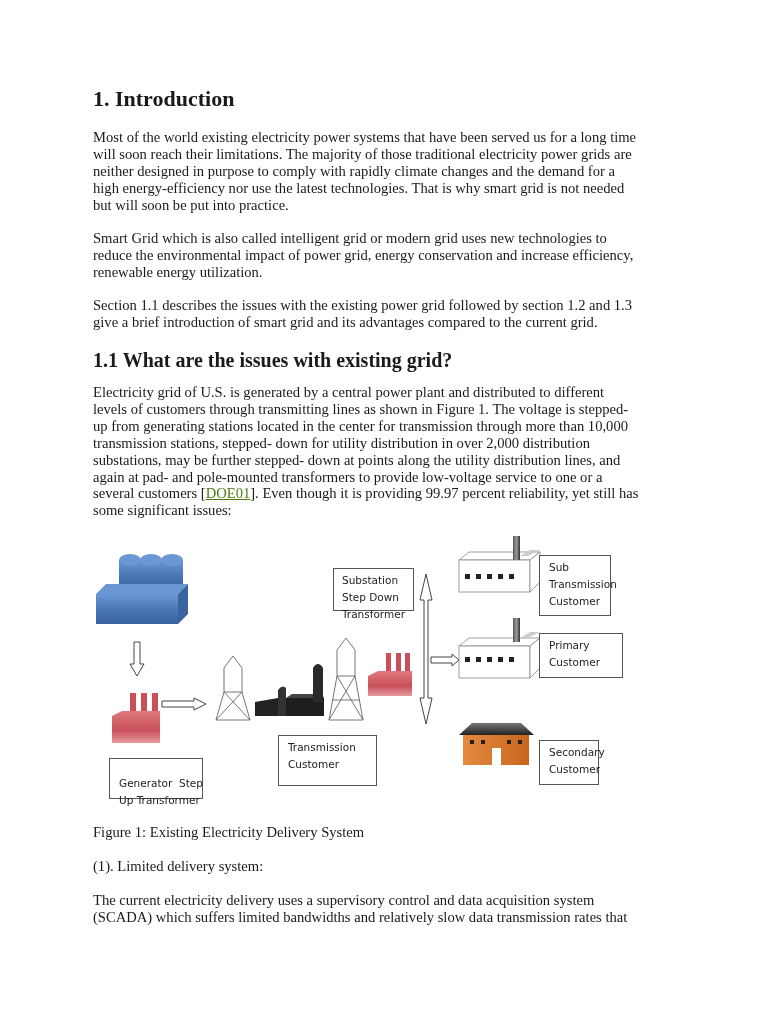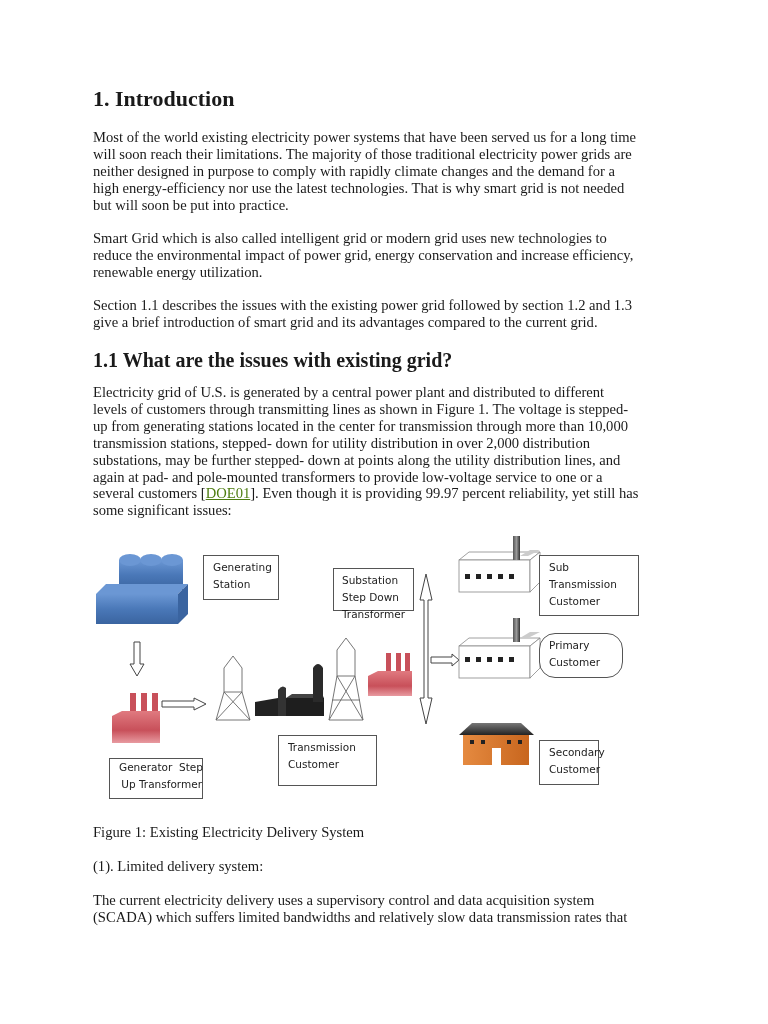--- a/index.html
+++ b/index.html
@@ -171,53 +171,49 @@
       <polygon points="459,205 472,193 521,193 534,205" fill="url(#roofGrad)"></polygon>
       <rect x="463" y="205" width="66" height="30" fill="url(#orangeGrad)"></rect>
       <rect x="470" y="210" width="4" height="4" fill="#222"></rect>
       <rect x="481" y="210" width="4" height="4" fill="#222"></rect>
       <rect x="507" y="210" width="4" height="4" fill="#222"></rect>
       <rect x="518" y="210" width="4" height="4" fill="#222"></rect>
       <rect x="492" y="218" width="9" height="17" fill="#fff"></rect>
     </g>
   </svg>
 
-  <div class="label-box" style="left:203px;top:25px;width:76px;height:45px;">
-    <span>Generating</span><br>
-    <span>Station</span>
-  </div>
 
   <div class="label-box" style="left:333px;top:38px;width:81px;height:43px;padding-left:8px;">
     <span>Substation</span><br>
     <span>Step Down</span><br>
     <span>Transformer</span>
   </div>
 
-  <div class="label-box" style="left:539px;top:25px;width:100px;height:61px;">
+  <div class="label-box" style="left:539px;top:25px;width:72px;height:61px;">
     <span>Sub</span><br>
     <span>Transmission</span><br>
     <span>Customer</span>
   </div>
 
-  <div class="label-box" style="left:539px;top:103px;width:84px;height:45px;border-radius:16px;">
+  <div class="label-box" style="left:539px;top:103px;width:84px;height:45px;">
     <span>Primary</span><br>
     <span>Customer</span>
   </div>
 
   <div class="label-box" style="left:278px;top:205px;width:99px;height:51px;">
     <span>Transmission</span><br>
     <span>Customer</span>
   </div>
 
   <div class="label-box" style="left:539px;top:210px;width:60px;height:45px;">
     <span>Secondary</span><br>
     <span>Customer</span>
   </div>
 
-  <div class="label-box" style="left:109px;top:228px;width:94px;height:41px;padding-top:0;text-align:right;">
+  <div class="label-box" style="left:109px;top:228px;width:94px;height:41px;padding-top:16px;">
     <span style="white-space:pre">Generator  Step</span><br>
     <span>Up Transformer</span>
   </div>
 </div>
 
 <p class="para" style="top:824px">Figure 1: Existing Electricity Delivery System</p>
 
 <p class="para" style="top:858px">(1). Limited delivery system:</p>
 
 <p class="para" style="top:892px">

